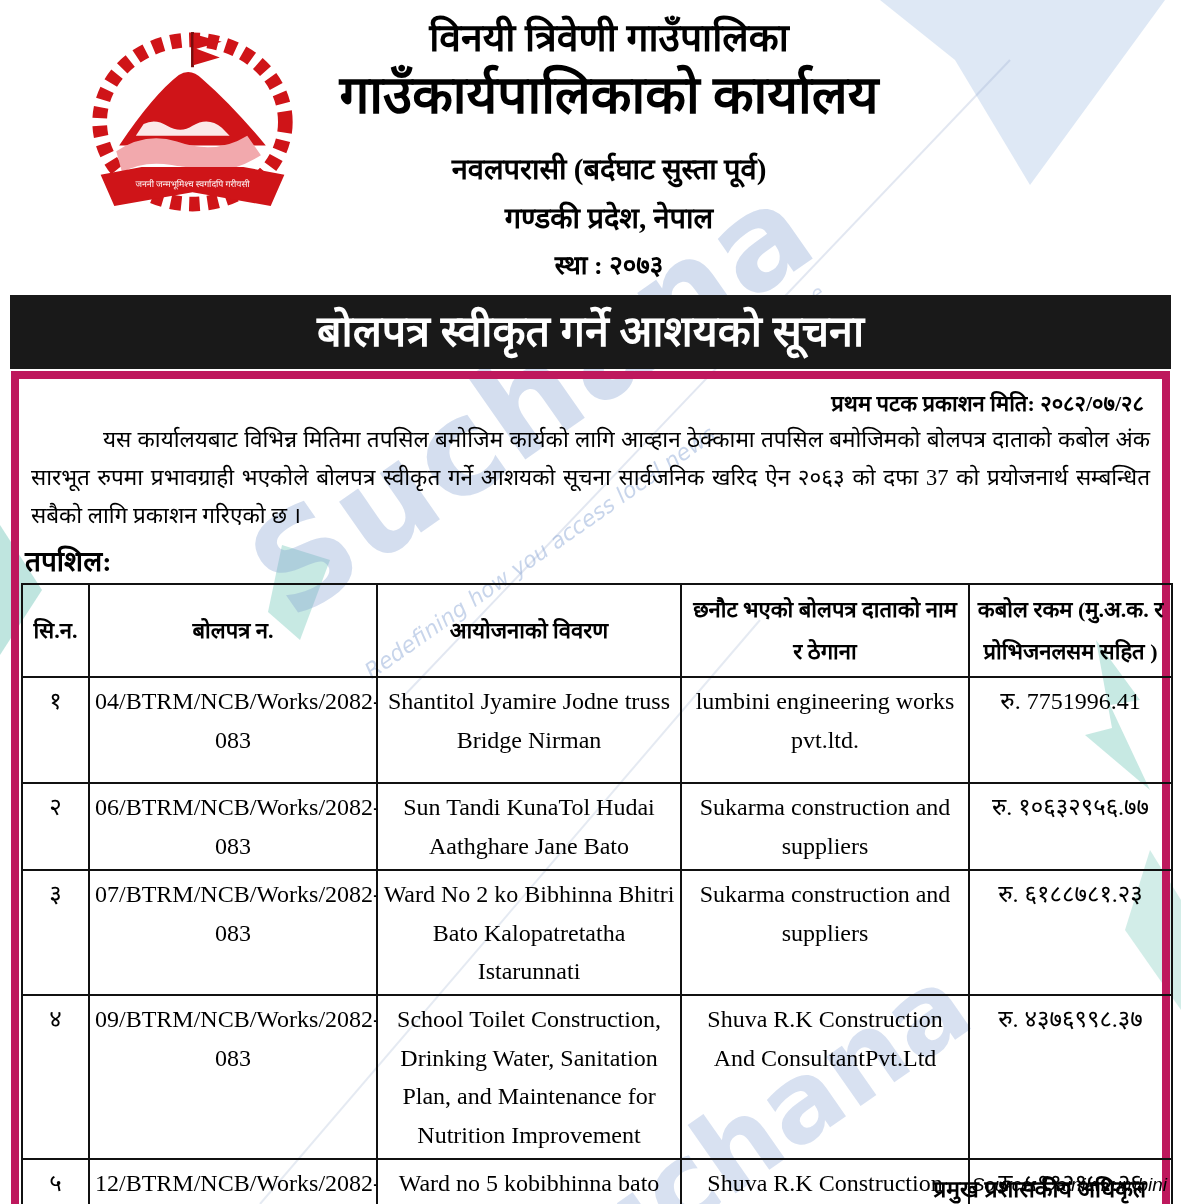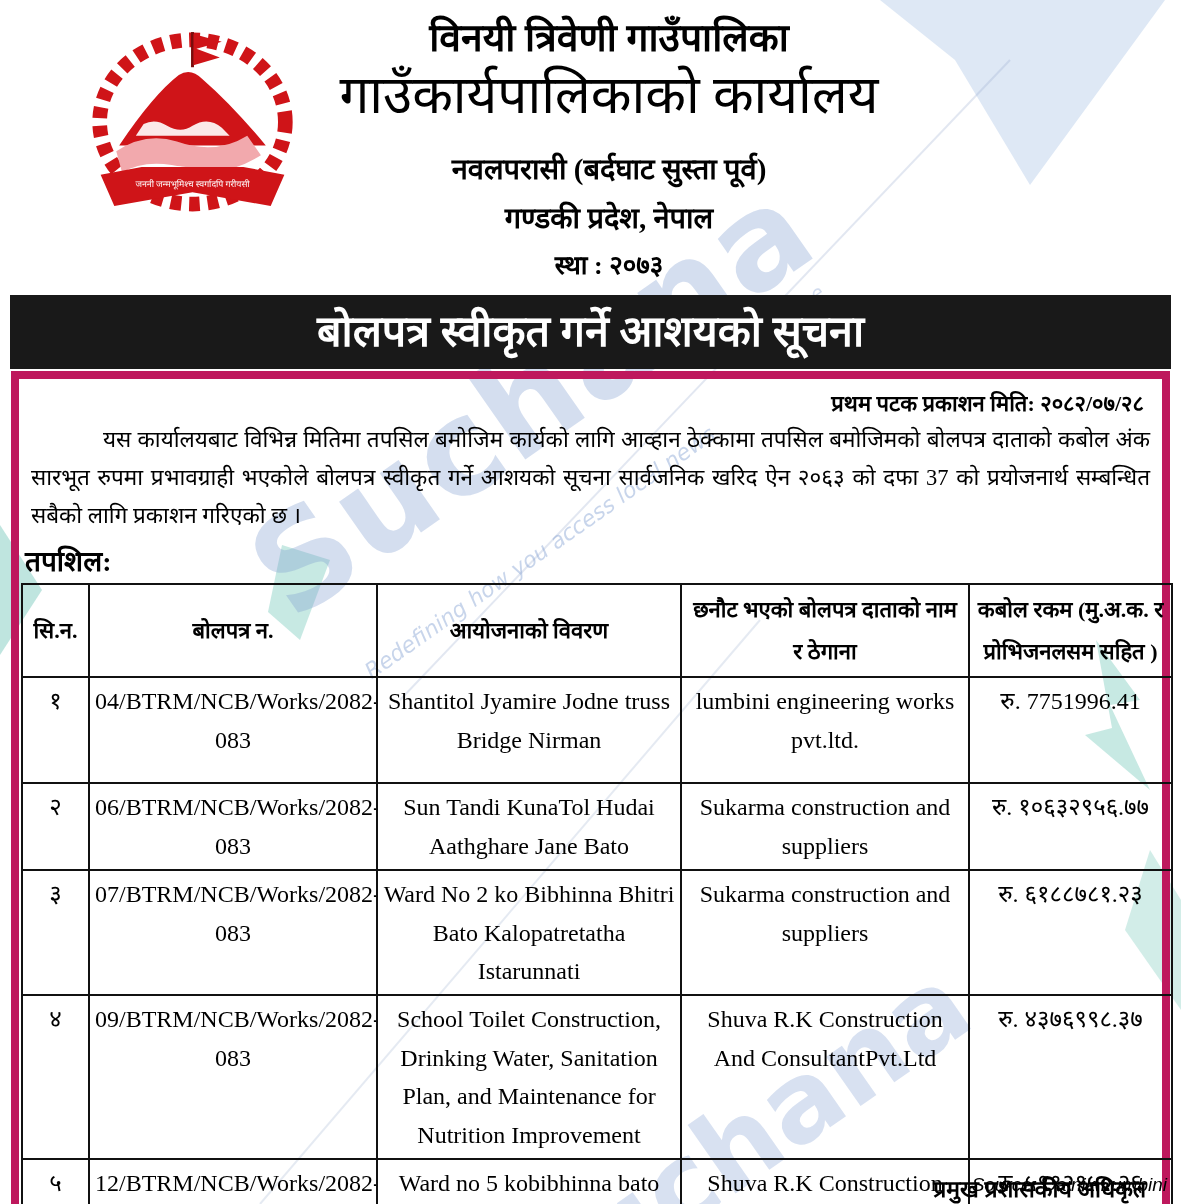--- a/index.html
+++ b/index.html
@@ -39,21 +39,21 @@
     transform:rotate(-35deg);
     font-family:"DejaVu Sans",sans-serif;
     font-style:italic;font-size:20px;
     color:rgba(125,156,207,0.35);
   }
   .wm-svg{left:0;top:0;width:1181px;height:1204px;}
   
   .emblem{position:absolute;left:85px;top:26px;width:215px;height:188px;z-index:2;}
   .header{position:relative;z-index:1;text-align:center;padding-top:16px;padding-left:37px;}
   .h-muni{font-size:39px;font-weight:bold;line-height:1.15;}
-  .h-office{font-size:53px;font-weight:normal;line-height:1.15;margin-top:4px;}
+  .h-office{font-size:53px;font-weight:bold;line-height:1.15;margin-top:4px;}
   .h-district{font-size:29px;font-weight:bold;margin-top:22px;}
   .h-province{font-size:29px;font-weight:bold;margin-top:10px;}
   .h-estd{font-size:26px;font-weight:bold;margin-top:10px;font-family:Liberation Serif, serif;}
   
   .banner{
     position:relative;z-index:1;
     margin:13px 10px 0 10px;background:#191919;color:#fff;
     text-align:center;font-size:43px;font-weight:bold;
     height:74px;line-height:73px;
   }

